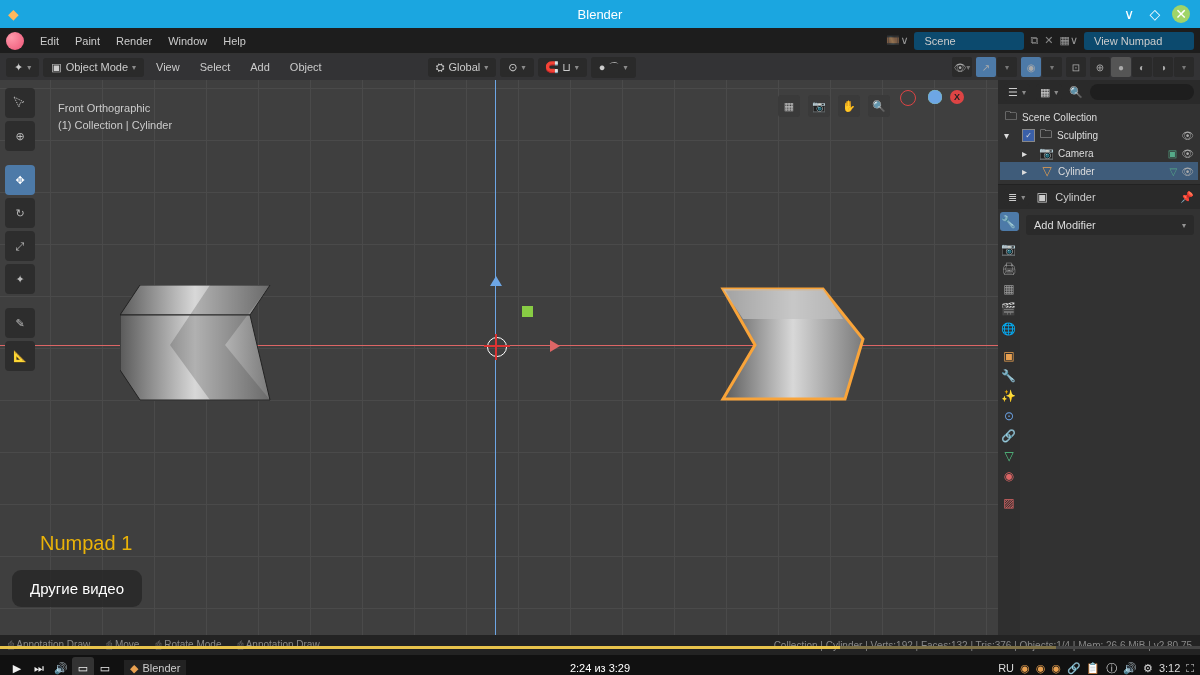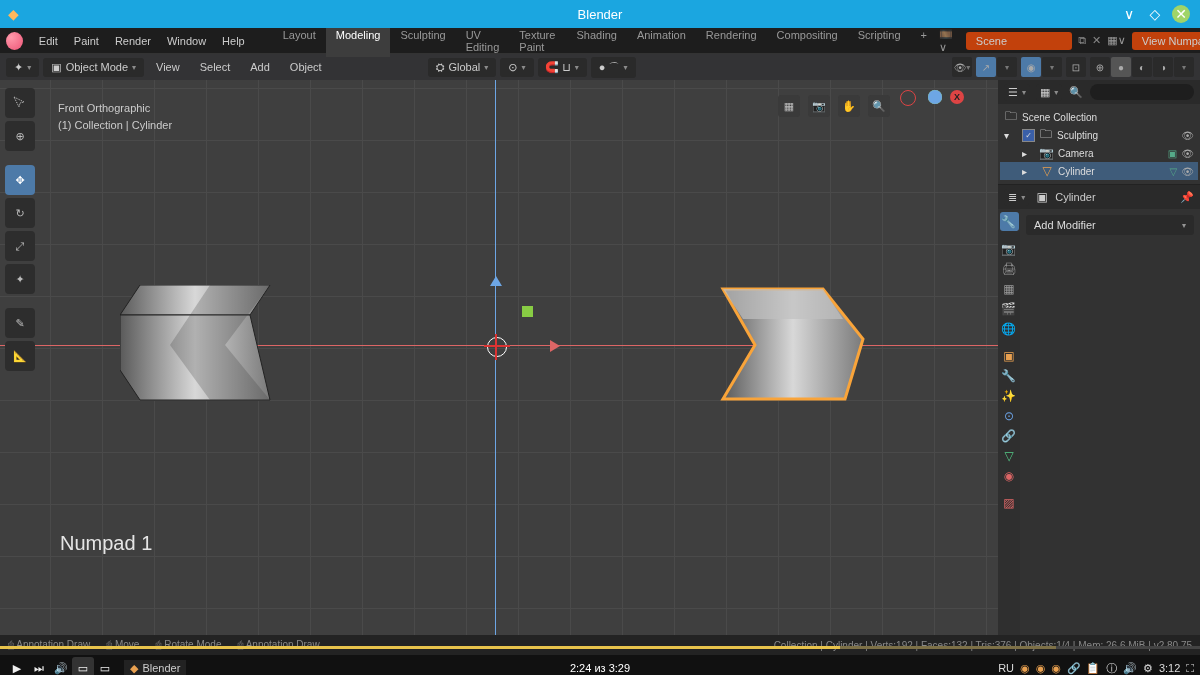--- a/index.html
+++ b/index.html
@@ -9,21 +9,21 @@
 .tb-btn{width:18px;height:18px;border-radius:50%;display:flex;align-items:center;justify-content:center;color:#fff;font-size:14px}
 .tb-close{background:#a0d468}
 .menubar{height:25px;background:#1d1d1d;display:flex;align-items:center;padding:0 6px;border-bottom:1px solid #333;gap:2px}
 .mb-left{display:flex;align-items:center;gap:0}
 .mb-logo{width:18px;height:18px;background:radial-gradient(circle at 30% 30%,#f9a,#e57);border-radius:50%;margin-right:8px}
 .mb-item{padding:3px 8px;color:#ccc;cursor:pointer;border-radius:3px}
 .mb-ws{display:flex;margin-left:20px;gap:0}
 .ws-tab{padding:4px 10px;color:#999;cursor:pointer;border-radius:3px 3px 0 0}
 .ws-tab.active{background:#3d3d3d;color:#fff}
 .mb-right{margin-left:auto;display:flex;align-items:center;gap:6px}
-.mb-field{background:#c2410c;border-radius:3px;padding:3px 10px;color:#ccc;display:flex;align-items:center;gap:4px}
+.mb-field{background:#0c4a6e;border-radius:3px;padding:3px 10px;color:#ccc;display:flex;align-items:center;gap:4px}
 .mb-field.wide{width:90px}
 .toolbar{height:26px;background:#333335;display:flex;align-items:center;padding:0 6px;gap:4px}
 .tb-sel{background:#2a2a2a;border-radius:3px;padding:3px 8px;display:flex;align-items:center;gap:4px;cursor:pointer}
 .tb-caret{font-size:8px;opacity:.6}
 .tb-menu{padding:3px 8px;color:#ccc;cursor:pointer}
 .tb-spacer{flex:1}
 .tb-icongrp{display:flex;gap:1px}
 .tb-icon{width:20px;height:20px;background:#2a2a2a;border-radius:2px;display:flex;align-items:center;justify-content:center;color:#aaa;cursor:pointer;font-size:10px}
 .tb-icon.blue{background:#4d7aa8}
 .main{display:flex;height:555px}
@@ -36,21 +36,21 @@
 .axis-h{position:absolute;left:0;right:0;top:265px;height:1px;background:#d66}
 .axis-v{position:absolute;top:0;bottom:0;left:495px;width:1px;background:#6da6e5}
 .cursor3d{position:absolute;left:487px;top:257px;width:18px;height:18px;border:1px solid #fff;border-radius:50%;pointer-events:none}
 .cursor3d::before,.cursor3d::after{content:"";position:absolute;background:#d33}
 .cursor3d::before{left:7px;top:-4px;width:2px;height:26px}
 .cursor3d::after{top:7px;left:-4px;height:2px;width:26px}
 .arrow-up{position:absolute;left:490px;top:190px;width:0;height:0;border:6px solid transparent;border-bottom:10px solid #6da6e5}
 .arrow-rt{position:absolute;left:550px;top:260px;width:0;height:0;border:6px solid transparent;border-left:10px solid #d66}
 .green-handle{position:absolute;left:522px;top:226px;width:11px;height:11px;background:#8c4}
 .vp-info{position:absolute;left:58px;top:20px;color:#ccc;line-height:1.5}
-.numpad-hint{position:absolute;left:60px;bottom:80px;color:#e5e5e5;font-size:20px}
+.numpad-hint{position:absolute;left:40px;bottom:80px;color:#eab308;font-size:20px}
 .other-videos{position:absolute;left:12px;bottom:28px;background:rgba(40,40,40,.85);padding:10px 18px;border-radius:9px;color:#fff;font-size:15px}
 .nav-gizmo{position:absolute;right:30px;top:10px;width:68px;height:68px}
 .gz-c{position:absolute;width:14px;height:14px;border-radius:50%;display:flex;align-items:center;justify-content:center;font-size:9px;font-weight:bold;color:#222}
 .gz-z{background:#6da6e5;left:28px;top:0}
 .gz-y{background:#9c4;left:28px;top:40}
 .gz-xl{background:#d44;left:50px;top:40}
 .gz-xn{border:1px solid #d44;background:none;left:0px;top:40}
 .gz-b{background:#6da6e5;left:28px;top:60}
 .nav-icons{position:absolute;right:108px;top:15px;display:flex;gap:8px}
 .nav-ic{width:22px;height:22px;background:#3a3a3a;border-radius:3px;display:flex;align-items:center;justify-content:center;color:#bbb}
@@ -100,33 +100,20 @@
 </div>
 
 <div class="menubar">
   <div class="mb-left">
     <div class="mb-logo"></div>
     <div class="mb-item">Edit</div>
     <div class="mb-item">Paint</div>
     <div class="mb-item">Render</div>
     <div class="mb-item">Window</div>
     <div class="mb-item">Help</div>
-    <div class="mb-ws">
-      <div class="ws-tab">Layout</div>
-      <div class="ws-tab active">Modeling</div>
-      <div class="ws-tab">Sculpting</div>
-      <div class="ws-tab">UV Editing</div>
-      <div class="ws-tab">Texture Paint</div>
-      <div class="ws-tab">Shading</div>
-      <div class="ws-tab">Animation</div>
-      <div class="ws-tab">Rendering</div>
-      <div class="ws-tab">Compositing</div>
-      <div class="ws-tab">Scripting</div>
-      <div class="ws-tab">+</div>
-    </div>
   </div>
   <div class="mb-right">
     <span style="opacity:.7">🎞️∨</span>
     <div class="mb-field wide">
         <span>Scene</span>
       </div>
     <span style="opacity:.6">⧉</span>
     <span style="opacity:.6">✕</span>
     <span style="opacity:.7">▦∨</span>
     <div class="mb-field wide">
@@ -250,20 +237,21 @@
 
     <div class="nav-gizmo">
       <div class="gz-c gz-z">Z</div>
       <div class="gz-c gz-y">Y</div>
       <div class="gz-c gz-xl">X</div>
       <div class="gz-c gz-xn"></div>
       <div class="gz-c gz-b"></div>
     </div>
 
     <div class="numpad-hint">Numpad 1</div>
+    <div class="other-videos">Другие видео</div>
   </div>
 
   <div class="rpanel">
     <div class="rp-head">
       <div class="tb-sel" style="padding:2px 4px">☰<span class="tb-caret">▾</span></div>
       <div class="tb-sel" style="padding:2px 4px">▦<span class="tb-caret">▾</span></div>
       <span class="rp-search-ic">🔍</span>
       <div class="rp-search" placeholder=""></div>
     </div>
     <div class="outliner">

